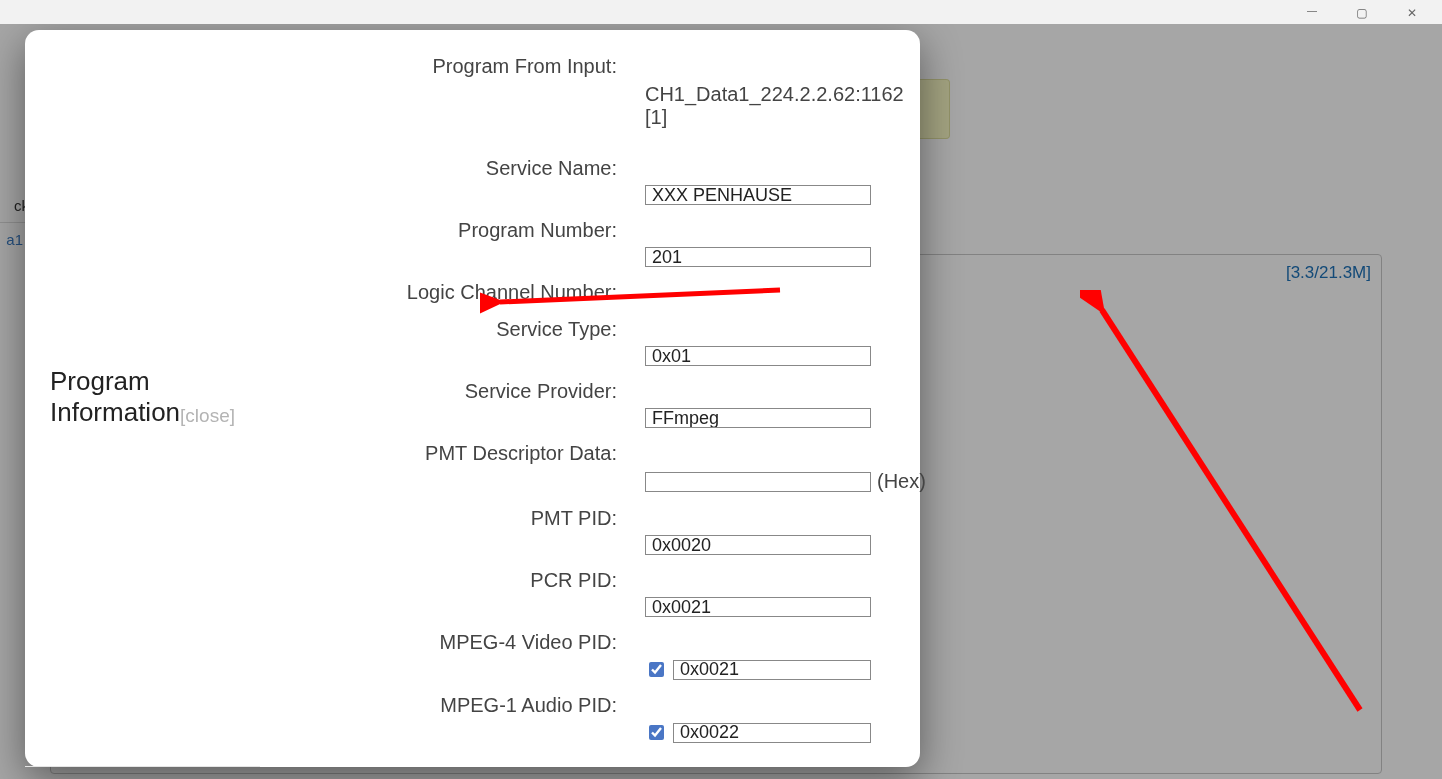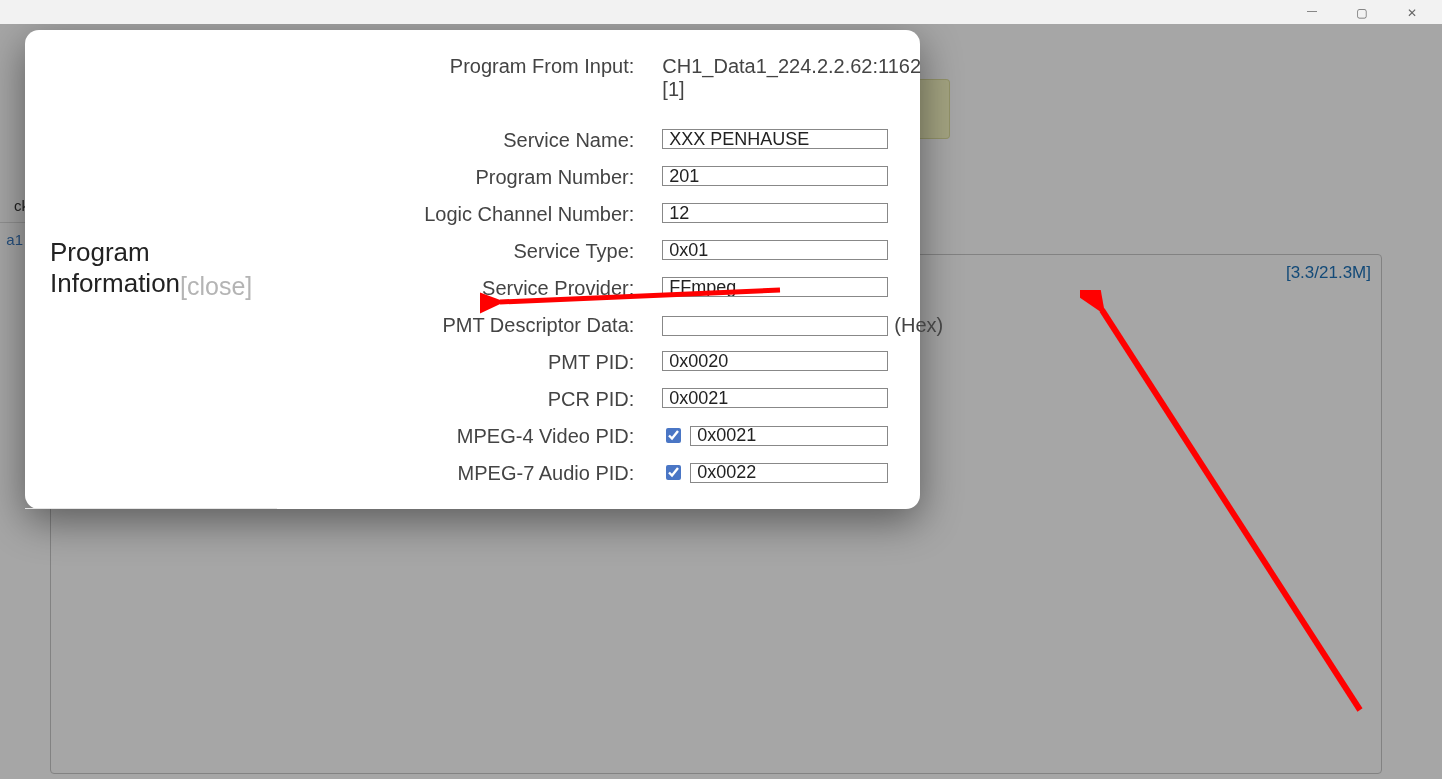--- a/index.html
+++ b/index.html
@@ -107,41 +107,41 @@
     display:flex;
     justify-content:space-between;
     align-items:center;
   }
   .modal-title {
     font-size:26px;
     color:#222;
     font-weight:400;
   }
   .modal-close {
-    font-size:25px;
+    font-size:19px;
     color:#b4b4b4;
     cursor:pointer;
     margin-top:37px;
   }
 
   .modal-body { padding: 25px 25px 10px 25px; }
 
   .form-row {
     display:flex;
     align-items:flex-start;
     margin-bottom: 14px;
     font-size:20px;
     color:#444;
   }
   .form-label {
     flex: 0 0 360px;
     text-align:right;
     padding-right: 28px;
   }
-  .form-value { flex:1; display:flex; align-items:center; gap:6px; }
+  .form-value { flex:1; display:flex; align-items:center; gap:6px;margin-top:28px; }
   .form-value.static { color:#444; }
 
   .txt {
     width:226px;
     height:20px;
     border:1px solid #888;
     font-size:18px;
     padding:1px 6px;
     color:#222;
     background:#fff;
@@ -233,23 +233,20 @@
 
     <div class="form-row">
       <div class="form-label">Program Number:</div>
       <div class="form-value">
         <input class="txt" value="201" style="">
       </div>
     </div>
 
     <div class="form-row">
       <div class="form-label">Logic Channel Number:</div>
-      <div class="form-value">
-        <input class="txt" value="12" style="">
-      </div>
     </div>
 
     <div class="form-row">
       <div class="form-label">Service Type:</div>
       <div class="form-value">
         <input class="txt" value="0x01" style="">
       </div>
     </div>
 
     <div class="form-row">
@@ -284,21 +281,21 @@
 
     <div class="form-row">
       <div class="form-label">MPEG-4 Video PID:</div>
       <div class="form-value">
         <input type="checkbox" class="chk" checked="" style="">
         <input class="txt narrow" value="0x0021" style="">
       </div>
     </div>
 
     <div class="form-row">
-      <div class="form-label">MPEG-7 Audio PID:</div>
+      <div class="form-label">MPEG-1 Audio PID:</div>
       <div class="form-value">
         <input type="checkbox" class="chk" checked="" style="">
         <input class="txt narrow" value="0x0022" style="">
       </div>
     </div>
 
   </div>
 
 
 </div>

